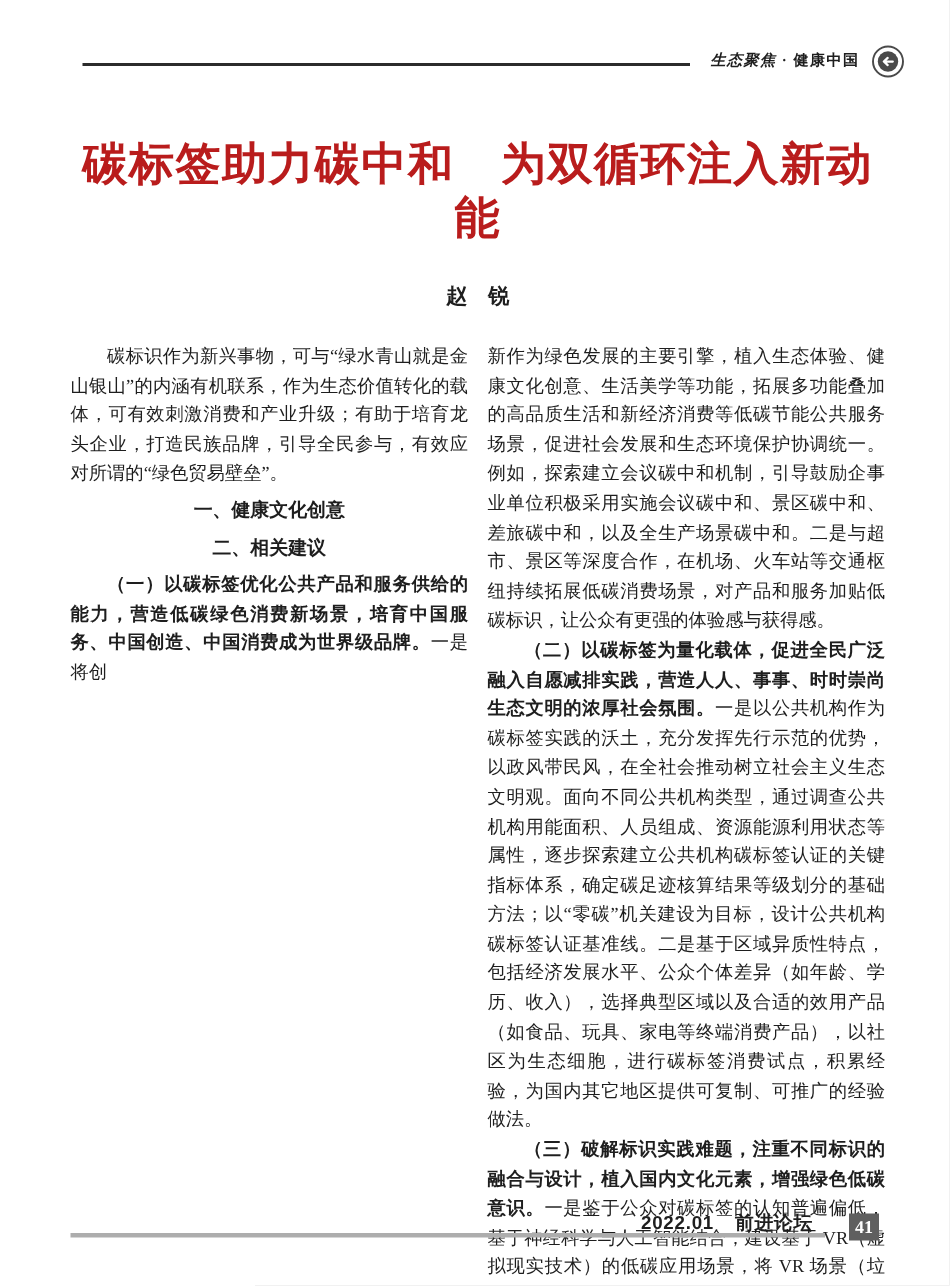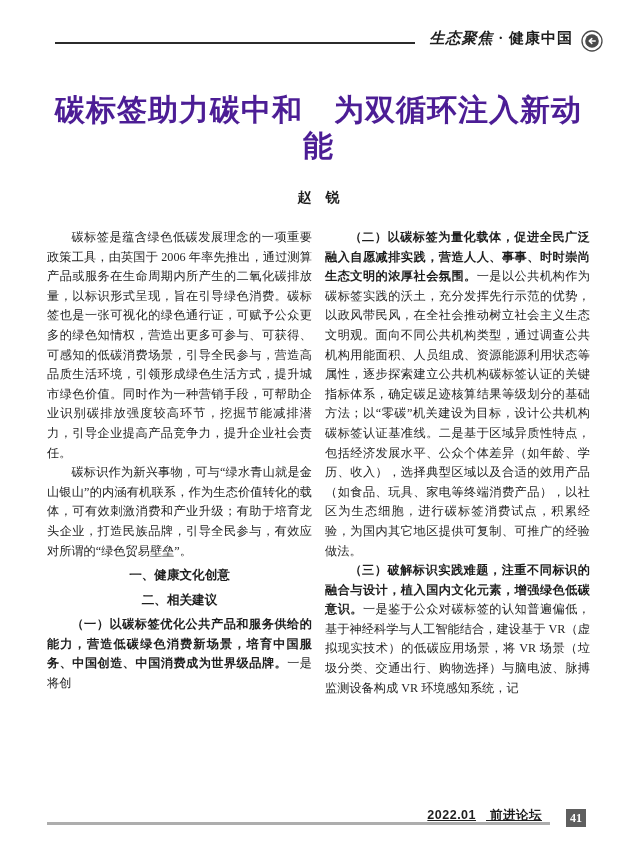--- a/index.html
+++ b/index.html
@@ -6,51 +6,51 @@
   .page {
     position:relative; width:633px; height:857px; margin:0 auto;
     background:#ffffff; overflow:hidden;
     font-family:"Liberation Serif", serif; color:#1e1e1e;
   }
   
   .header { position:absolute; top:30px; left:55px; right:30px;
     display:flex; align-items:flex-end; }
   .header-rule { flex:1; height:2px; background:#2b2b2b; margin-bottom:2px; }
   .header-tagline { margin-left:14px; white-space:nowrap; line-height:1;
-    font-size:15px; letter-spacing:1px; }
+    font-size:10px; letter-spacing:1px; }
   .tagline-script { font-style:italic; font-weight:600;
     font-family:"Liberation Serif", serif; }
   .tagline-dot { font-weight:bold; }
   .tagline-bold { font-family:"Liberation Sans", sans-serif; font-weight:bold; }
   .header-logo { margin-left:8px; margin-bottom:-6px; width:22px; height:22px; }
   
   .content { padding:92px 43px 0 47px; }
   .title { text-align:center; font-family:"Liberation Sans", sans-serif;
     font-weight:bold; font-size:30px; line-height:1.2; letter-spacing:1px;
-    color:#4c1d95; }
+    color:#b91c1c; }
   .author { text-align:center; margin-top:25px; font-size:14px;
     font-weight:bold; font-family:"Liberation Sans", sans-serif; }
   
   .columns { display:flex; gap:13px; margin-top:21px; }
   .col { flex:1; min-width:0; font-size:12.2px; line-height:19.6px;
     text-align:justify; text-justify:inter-character; }
   .para { text-indent:2em; }
   .para.no-indent { text-indent:0; }
   .heading { text-align:center; text-indent:0; font-weight:bold;
     font-family:"Liberation Sans", sans-serif; font-size:12.6px;
     margin:5px 0; }
   .lead-bold { font-weight:bold; font-family:"Liberation Sans", sans-serif; }
   
   .footer { position:absolute; left:47px; right:47px; bottom:30px; height:20px; }
   .footer-rule { position:absolute; left:0; bottom:2px; right:36px; height:3px;
     background:#adadad; }
   .footer-text { position:absolute; right:44px; bottom:6px; line-height:1;
     font-size:12.5px; font-weight:bold;
     font-family:"Liberation Sans", sans-serif; letter-spacing:0.5px;
-    white-space:nowrap;text-decoration:underline; }
+    white-space:nowrap; }
   .footer-issue { margin-right:10px; }
   .page-badge { position:absolute; right:0; bottom:0; width:20px; height:18px;
     background:#5f5f5f; color:#fff; font-size:12px; font-weight:bold;
     display:flex; align-items:center; justify-content:center;
     font-family:"Liberation Serif", serif; }
 </style>
 </head>
 <body>
 
 <div class="page">
@@ -69,27 +69,27 @@
         <path d="M14.2 11 H8.4 M10.8 8.6 L8.2 11 L10.8 13.4" fill="none" stroke="#ffffff" stroke-width="1.5" stroke-linecap="round" stroke-linejoin="round"></path>
       </svg>
     </span>
   </div>
 
   <div class="content">
     <div class="title">碳标签助力碳中和　为双循环注入新动能</div>
     <div class="author">赵　锐</div>
     <div class="columns">
       <div class="col" id="col-left">
-          <div class="para"><span>碳标签是蕴含绿色低碳发展理念的一项重要政策工具，由英国于 2006 年率先推出，通过测算产品或服务在生命周期内所产生的二氧化碳排放量，以标识形式呈现，旨在引导绿色消费。碳标签也是一张可视化的绿色通行证，可赋予公众更多的绿色知情权，营造出更多可参与、可获得、可感知的低碳消费场景，引导全民参与，营造高品质生活环境，引领形成绿色生活方式，提升城市绿色价值。同时作为一种营销手段，可帮助企业识别碳排放强度较高环节，挖掘节能减排潜力，引导企业提高产品竞争力，提升企业社会责任。</span></div>
           <div class="para"><span>碳标识作为新兴事物，可与“绿水青山就是金山银山”的内涵有机联系，作为生态价值转化的载体，可有效刺激消费和产业升级；有助于培育龙头企业，打造民族品牌，引导全民参与，有效应对所谓的“绿色贸易壁垒”。</span></div>
           <div class="heading"><span class="lead-bold">一、健康文化创意</span></div>
           <div class="heading"><span class="lead-bold">二、相关建议</span></div>
           <div class="para"><span class="lead-bold">（一）以碳标签优化公共产品和服务供给的能力，营造低碳绿色消费新场景，培育中国服务、中国创造、中国消费成为世界级品牌。</span><span>一是将创</span></div>
         </div>
       <div class="col" id="col-right">
+          <div class="para no-indent"><span>新作为绿色发展的主要引擎，植入生态体验、健康文化创意、生活美学等功能，拓展多功能叠加的高品质生活和新经济消费等低碳节能公共服务场景，促进社会发展和生态环境保护协调统一。例如，探索建立会议碳中和机制，引导鼓励企事业单位积极采用实施会议碳中和、景区碳中和、差旅碳中和，以及全生产场景碳中和。二是与超市、景区等深度合作，在机场、火车站等交通枢纽持续拓展低碳消费场景，对产品和服务加贴低碳标识，让公众有更强的体验感与获得感。</span></div>
           <div class="para"><span class="lead-bold">（二）以碳标签为量化载体，促进全民广泛融入自愿减排实践，营造人人、事事、时时崇尚生态文明的浓厚社会氛围。</span><span>一是以公共机构作为碳标签实践的沃土，充分发挥先行示范的优势，以政风带民风，在全社会推动树立社会主义生态文明观。面向不同公共机构类型，通过调查公共机构用能面积、人员组成、资源能源利用状态等属性，逐步探索建立公共机构碳标签认证的关键指标体系，确定碳足迹核算结果等级划分的基础方法；以“零碳”机关建设为目标，设计公共机构碳标签认证基准线。二是基于区域异质性特点，包括经济发展水平、公众个体差异（如年龄、学历、收入），选择典型区域以及合适的效用产品（如食品、玩具、家电等终端消费产品），以社区为生态细胞，进行碳标签消费试点，积累经验，为国内其它地区提供可复制、可推广的经验做法。</span></div>
           <div class="para"><span class="lead-bold">（三）破解标识实践难题，注重不同标识的融合与设计，植入国内文化元素，增强绿色低碳意识。</span><span>一是鉴于公众对碳标签的认知普遍偏低，基于神经科学与人工智能结合，建设基于 VR（虚拟现实技术）的低碳应用场景，将 VR 场景（垃圾分类、交通出行、购物选择）与脑电波、脉搏监测设备构成 VR 环境感知系统，记</span></div>
         </div>
     </div>
   </div>
 
   <div class="footer">
     <div class="footer-rule"></div>
     <div class="footer-text">
       <span class="footer-issue">2022.01</span>

